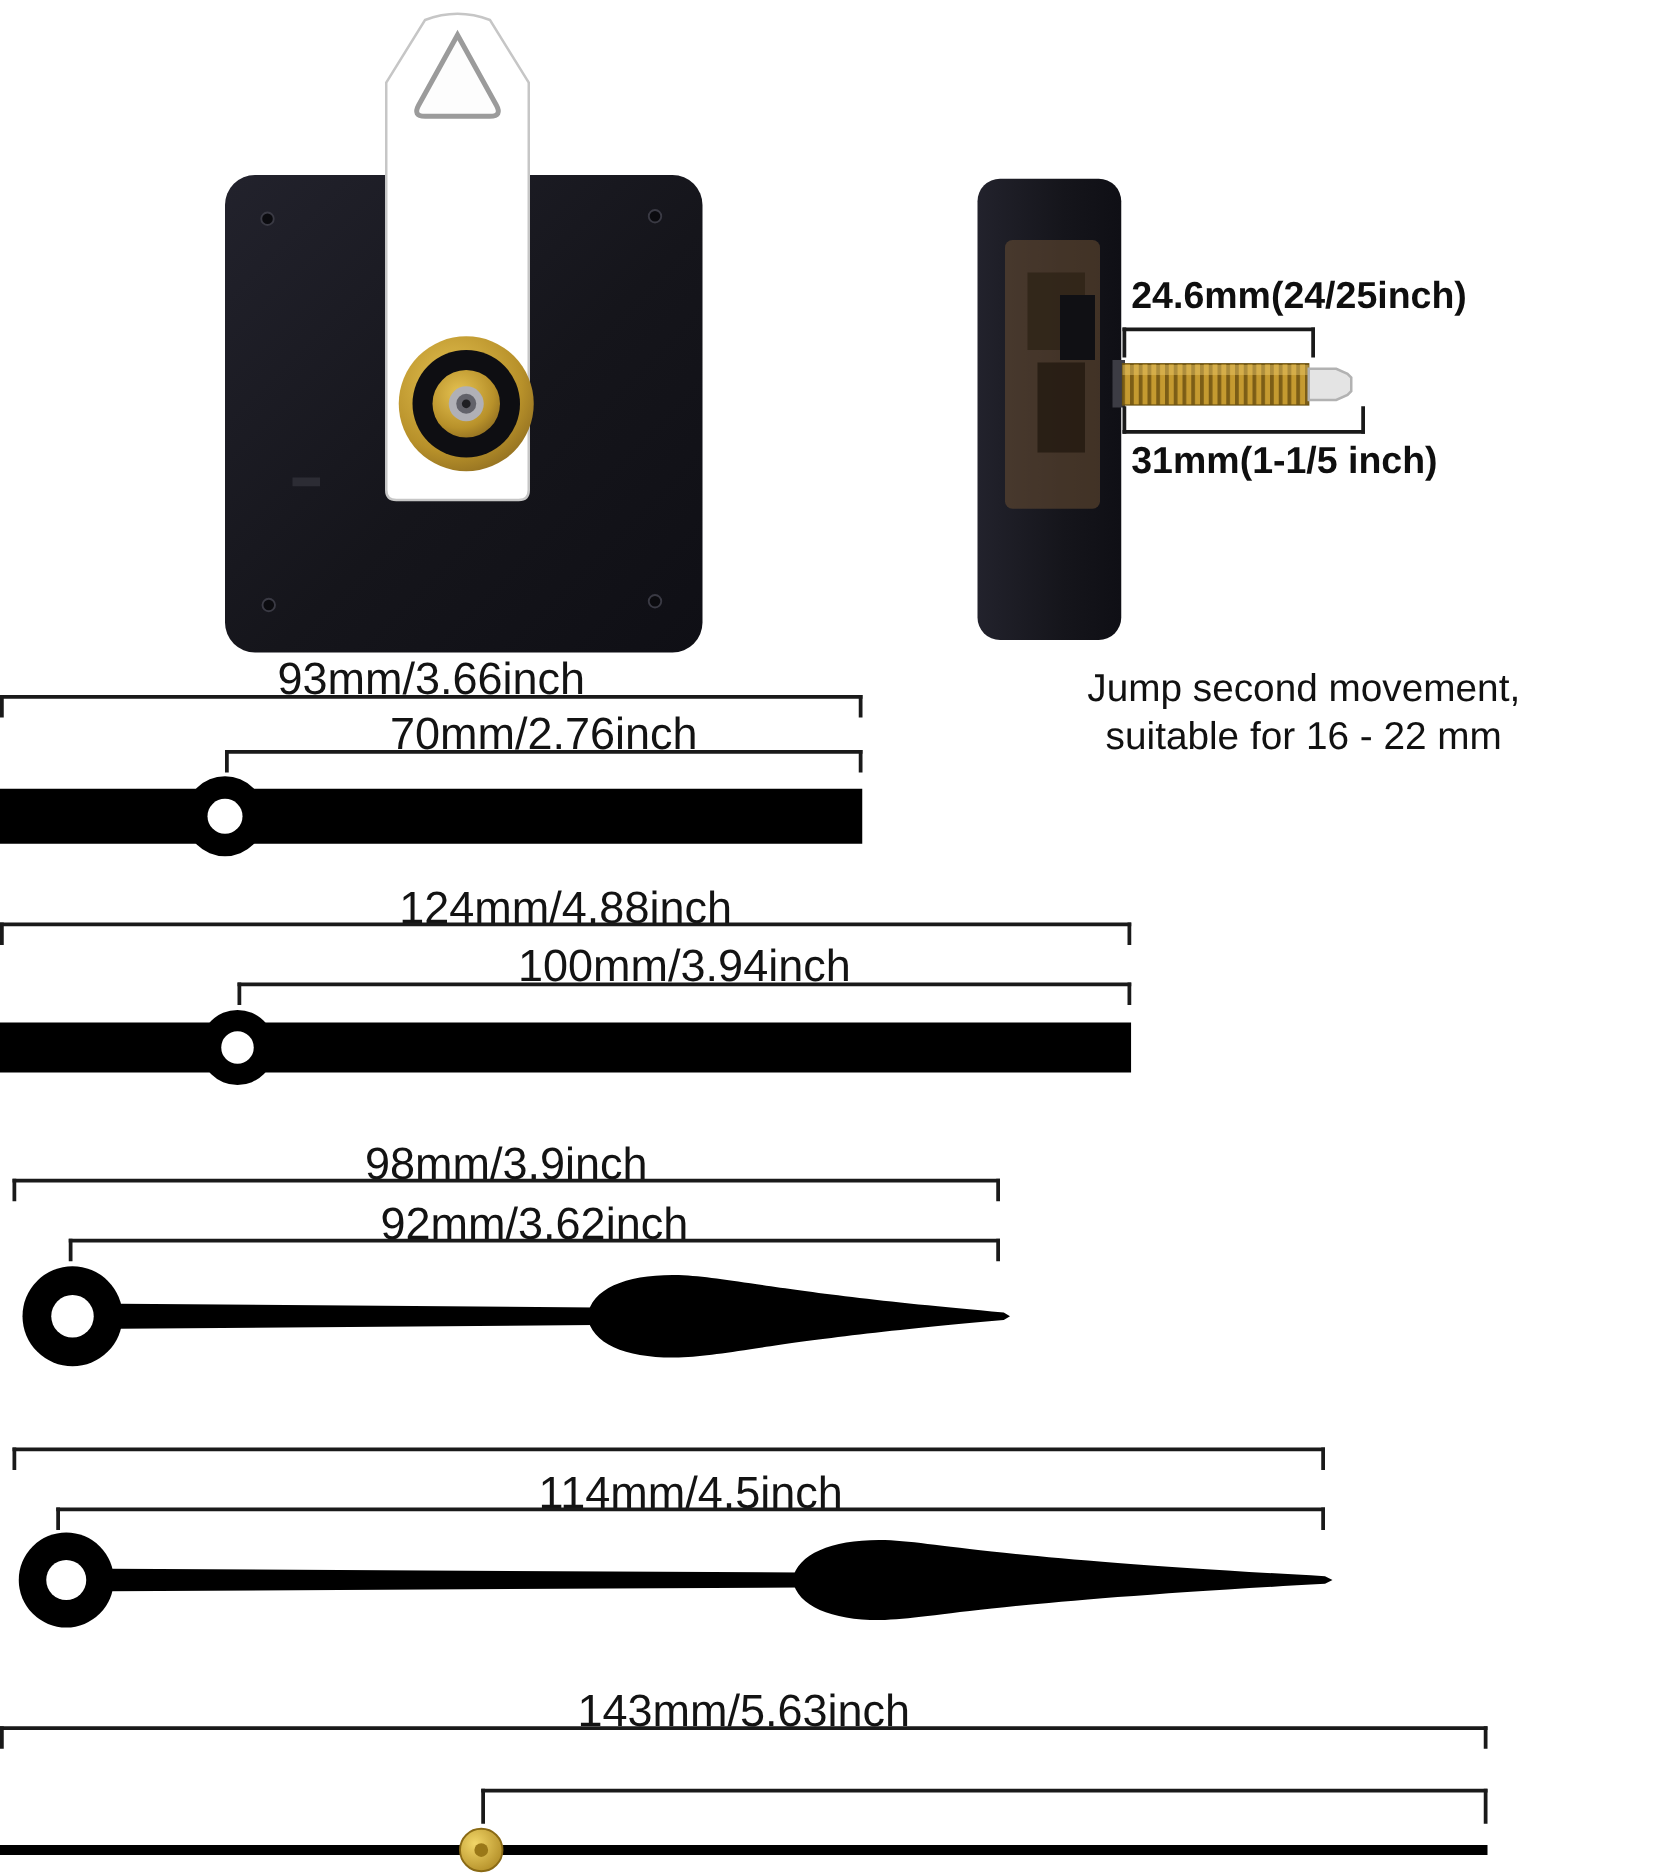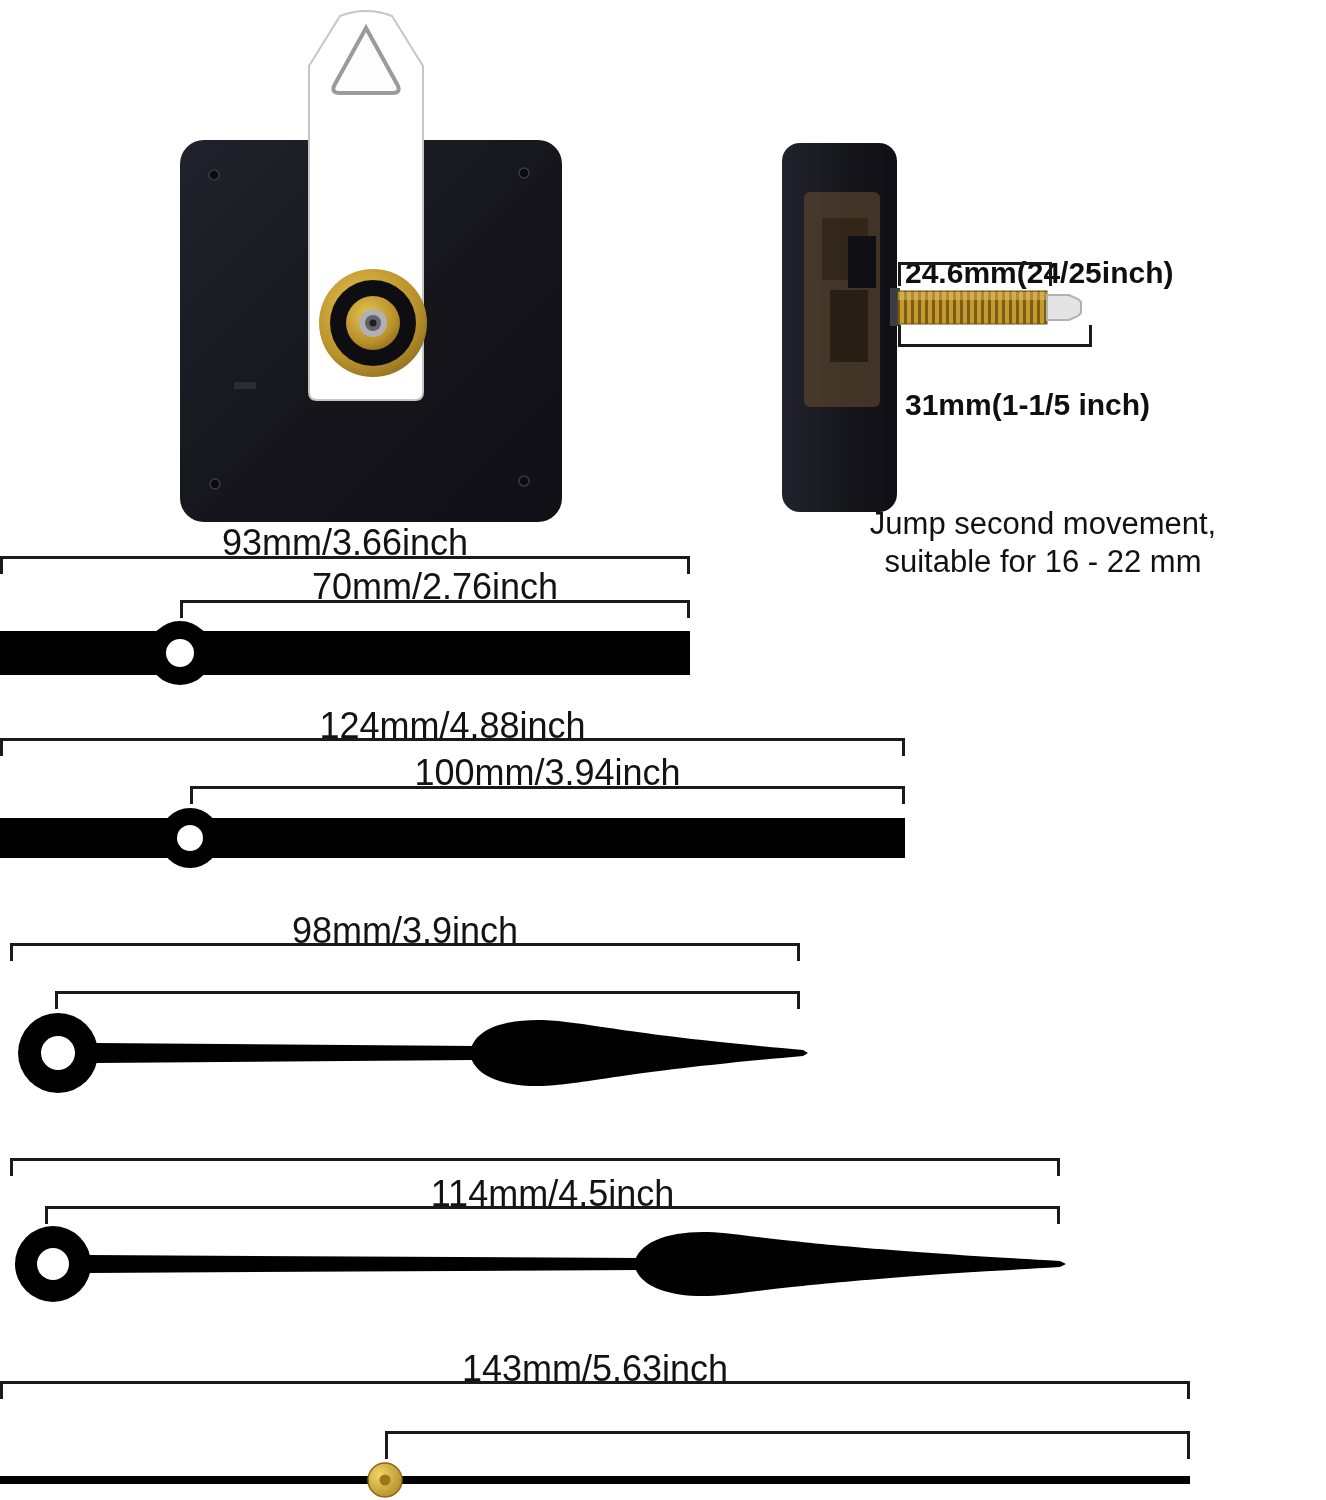--- a/index.html
+++ b/index.html
@@ -2,22 +2,22 @@
 <html><head>
 <meta charset="utf-8">
 <style>
   html,body{margin:0;padding:0;}
   body{background:#ffffff;font-family:"Liberation Sans",sans-serif;}
   #stage{position:relative;width:1326px;height:1500px;background:#ffffff;overflow:hidden;}
   .abs{position:absolute;}
   .dim-label{position:absolute;font-size:36px;color:#131313;text-align:center;white-space:nowrap;}
   .dim-bracket{position:absolute;box-sizing:border-box;border-top:3px solid #1a1a1a;border-left:3px solid #1a1a1a;border-right:3px solid #1a1a1a;}
   .dim-bracket.up{border-top:none;border-bottom:3px solid #1a1a1a;}
-  .shaft-label{position:absolute;font-size:30px;font-weight:bold;color:#0f0f0f;white-space:nowrap;margin-top:36px;}
-  .desc{position:absolute;font-size:31px;color:#111;text-align:center;line-height:38px;white-space:nowrap;}
+  .shaft-label{position:absolute;font-size:30px;font-weight:bold;color:#0f0f0f;white-space:nowrap;}
+  .desc{position:absolute;font-size:31px;color:#111;text-align:center;line-height:38px;white-space:nowrap;margin-top:27px;}
 </style>
 </head>
 <body>
 
 <div id="stage">
 
   <svg class="abs" style="left:178px;top:8px" width="390" height="520" viewBox="0 0 390 520">
     <defs>
       <radialGradient id="goldHub" cx="40%" cy="35%" r="85%">
         <stop offset="0%" stop-color="#e6c352"></stop>
@@ -94,20 +94,21 @@
   <div class="dim-label" style="left:190px;top:752px;width:715px">100mm/3.94inch</div>
   <div class="dim-bracket" style="left:190px;top:786px;width:715px;height:18px"></div>
   <svg class="abs" style="left:0;top:805px" width="905" height="66" viewBox="0 0 905 66">
     <rect x="0" y="13" width="905" height="40" fill="#000000"></rect>
     <circle cx="190" cy="33" r="30" fill="#000000"></circle>
     <circle cx="190" cy="33" r="13" fill="#ffffff"></circle>
   </svg>
 
   <div class="dim-label" style="left:10px;top:910px;width:790px">98mm/3.9inch</div>
   <div class="dim-bracket" style="left:10px;top:943px;width:790px;height:18px"></div>
+  <div class="dim-label" style="left:55px;top:958px;width:745px">92mm/3.62inch</div>
   <div class="dim-bracket" style="left:55px;top:991px;width:745px;height:18px"></div>
   <svg class="abs" style="left:8px;top:1008px" width="800" height="90" viewBox="0 0 800 90">
     <circle cx="50" cy="45" r="40" fill="#000000"></circle>
     <circle cx="50" cy="45" r="17" fill="#ffffff"></circle>
     <polygon points="88,35 468,38 468,52 88,55" fill="#000000"></polygon>
     <path d="M 462,45 C 465,22 495,11 535,12 C 580,14 612,26 795,42 L 800,45 L 795,48 C 612,64 580,76 535,78 C 495,79 465,68 462,45 Z" fill="#000000"></path>
   </svg>
 
   <div class="dim-bracket" style="left:10px;top:1158px;width:1050px;height:18px"></div>
   <div class="dim-label" style="left:45px;top:1173px;width:1015px">114mm/4.5inch</div>

